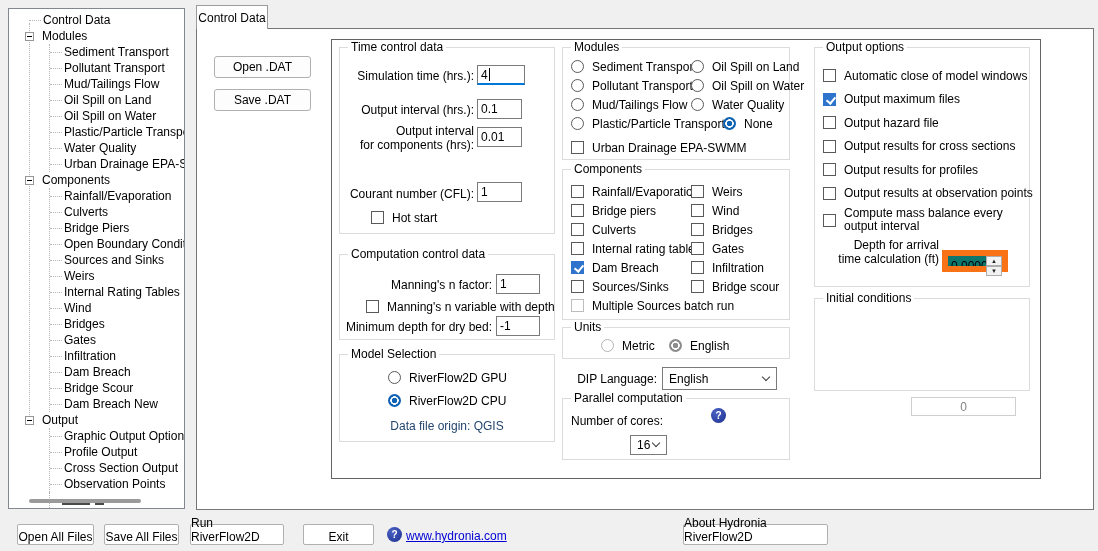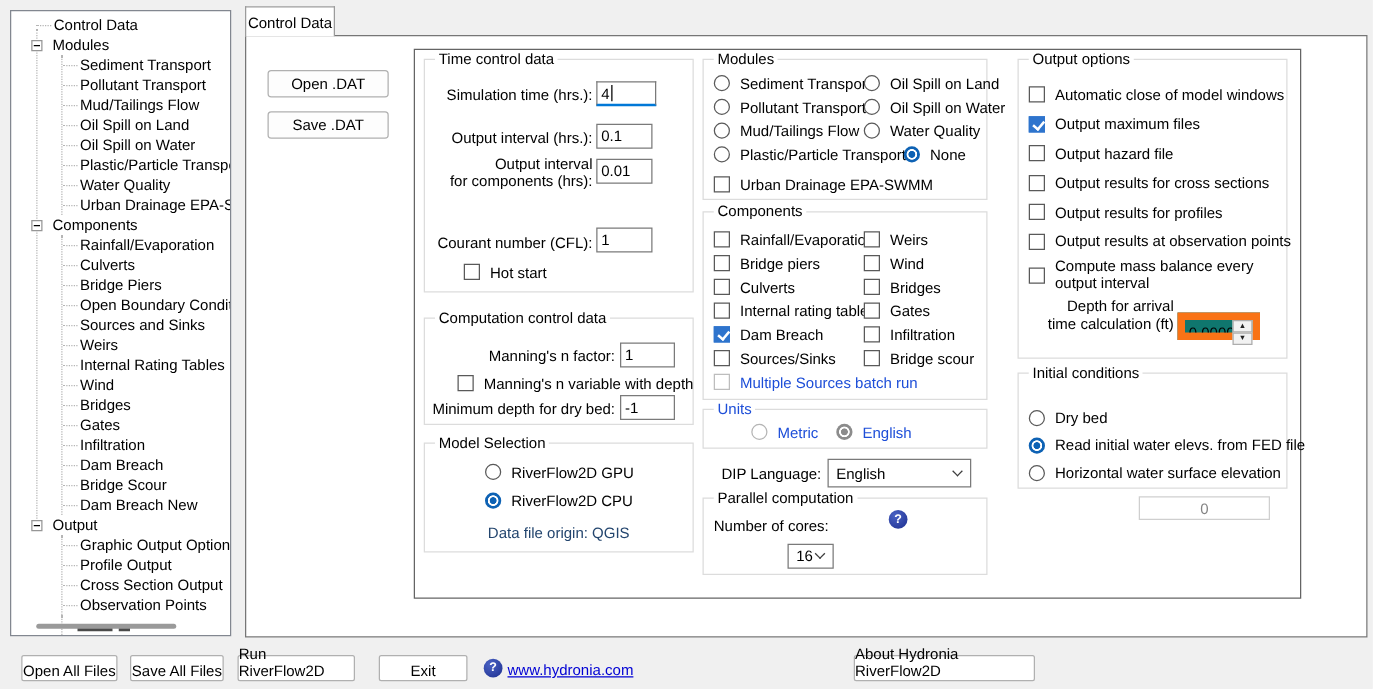--- a/index.html
+++ b/index.html
@@ -50,21 +50,21 @@
   .orow{height:23.5px;display:flex;align-items:center}
   .cb{width:13px;height:13px;border:1px solid #595959;background:#fff;flex:none;position:relative;margin-right:8px}
   .cb.on{background:#2e74cd;border-color:#2e74cd}
   .cb.on::after{content:"";position:absolute;left:4px;top:1px;width:4px;height:7px;
                 border:solid #fff;border-width:0 2px 2px 0;transform:rotate(40deg)}
   .cb.dis{border-color:#bdbdbd}
   .rb{width:13px;height:13px;border-radius:50%;border:1px solid #595959;background:#fff;flex:none;margin-right:8px}
   .rb.on{border:none;background:radial-gradient(circle,#0e62b4 0 2.5px,#fff 3px 4px,#0e62b4 4.5px 100%)}
   .rb.dis{border-color:#b5b5b5}
   .rb.on.dis{background:radial-gradient(circle,#8c8c8c 0 2.5px,#fff 3px 4px,#8c8c8c 4.5px 100%)}
-  .dis-t{color:#1d4ed8}
+  .dis-t{color:#000000}
   .clabel{white-space:nowrap}
 
   .sel{position:absolute;border:1px solid #7a7a7a;background:#fff;display:flex;align-items:center;padding-left:6px}
   .chev{position:absolute;right:7px;top:50%;width:6px;height:6px;margin-top:-5px;
         border-left:1px solid #3c3c3c;border-bottom:1px solid #3c3c3c;transform:rotate(-45deg)}
 
   .spin{position:absolute;width:66px;height:22px;border:6px solid #f97316;background:#0f766e;display:flex}
   .spin .val{flex:1;padding:3px 3px;overflow:hidden}
   .spin .btns{width:16px;display:flex;flex-direction:column}
   .spin .sb{flex:1;border:1px solid #adadad;background:#f2f2f2;font-size:6px;line-height:8px;
@@ -525,37 +525,20 @@
           <span class="val">0.0000</span>
           <span class="btns">
             <span class="sb">▲</span>
             <span class="sb">▼</span>
           </span>
         </div>
       </div>
 
       <div class="group" style="left:482px;top:258px;width:216px;height:93px">
         <span class="gtitle">Initial conditions</span>
-        <div style="position:absolute;left:8px;top:24px">
-
-            <div class="crow h22">
-              <span class="rb"></span>
-              <span class="clabel">Dry bed</span>
-            </div>
-
-            <div class="crow h22">
-              <span class="rb on"></span>
-              <span class="clabel">Read initial water elevs. from FED file</span>
-            </div>
-
-            <div class="crow h22">
-              <span class="rb"></span>
-              <span class="clabel">Horizontal water surface elevation</span>
-            </div>
-          </div>
         <div class="tin dis" style="left:96px;top:98px;width:105px;height:19px">
           <span>0</span>
         </div>
       </div>
 
     </div>
   </div>
 
   <div class="bbtn" style="left:17px;width:77px">
     <span>Open All Files</span>

